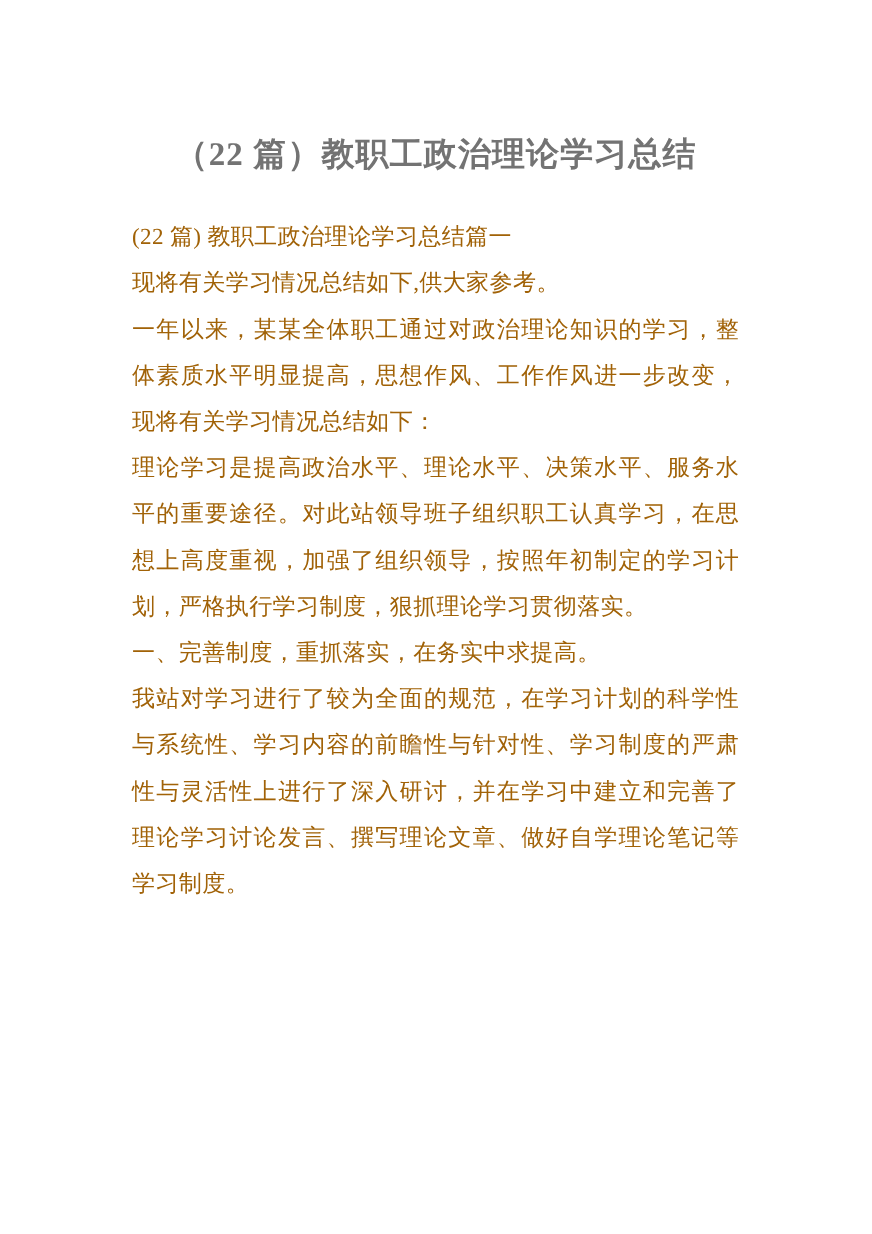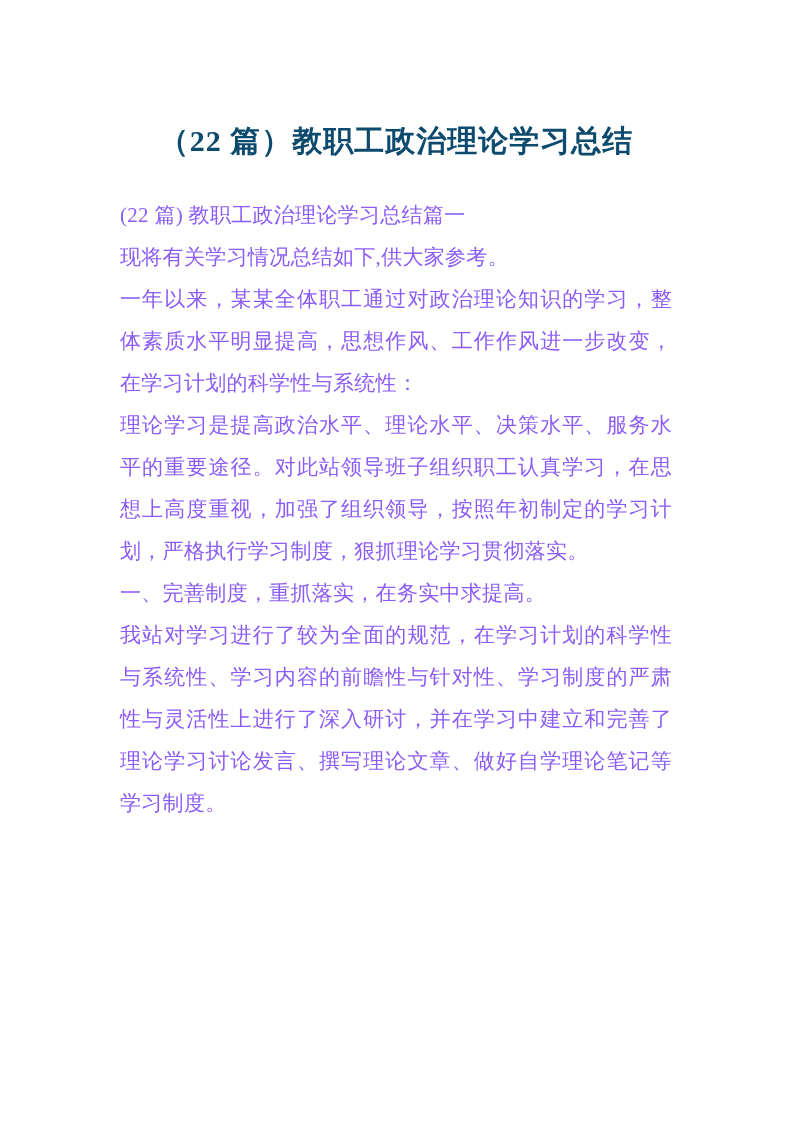--- a/index.html
+++ b/index.html
@@ -16,44 +16,44 @@
     padding: 118px 121px 0 120px;
     overflow: hidden;
     font-family: "Liberation Serif", "DejaVu Serif", serif;
   }
   .doc-title {
     margin: 0;
     font-size: 30px;
     line-height: 46px;
     font-weight: bold;
     text-align: center;
-    color: #0c4a6e;
+    color: #737373;
     letter-spacing: 1px;
     white-space: nowrap;
   }
   .doc-body {
     margin-top: 30px;
   }
   .para {
     margin: 0;
     font-size: 21px;
     line-height: 42px;
-    color: #8b5cf6;
+    color: #a16207;
     text-align: justify;
     text-justify: inter-ideograph;
     letter-spacing: 0.3px;
     word-break: break-all;
   }
 </style>
 </head>
 <body>
 
 <div class="page">
   <h1 class="doc-title">（22 篇）教职工政治理论学习总结</h1>
   <div class="doc-body">
       <p class="para">(22 篇) 教职工政治理论学习总结篇一</p>
       <p class="para">现将有关学习情况总结如下,供大家参考。</p>
-      <p class="para">一年以来，某某全体职工通过对政治理论知识的学习，整体素质水平明显提高，思想作风、工作作风进一步改变，在学习计划的科学性与系统性：</p>
+      <p class="para">一年以来，某某全体职工通过对政治理论知识的学习，整体素质水平明显提高，思想作风、工作作风进一步改变，现将有关学习情况总结如下：</p>
       <p class="para">理论学习是提高政治水平、理论水平、决策水平、服务水平的重要途径。对此站领导班子组织职工认真学习，在思想上高度重视，加强了组织领导，按照年初制定的学习计划，严格执行学习制度，狠抓理论学习贯彻落实。</p>
       <p class="para">一、完善制度，重抓落实，在务实中求提高。</p>
       <p class="para">我站对学习进行了较为全面的规范，在学习计划的科学性与系统性、学习内容的前瞻性与针对性、学习制度的严肃性与灵活性上进行了深入研讨，并在学习中建立和完善了理论学习讨论发言、撰写理论文章、做好自学理论笔记等学习制度。</p>
     </div>
 </div>
 
 </body></html>

